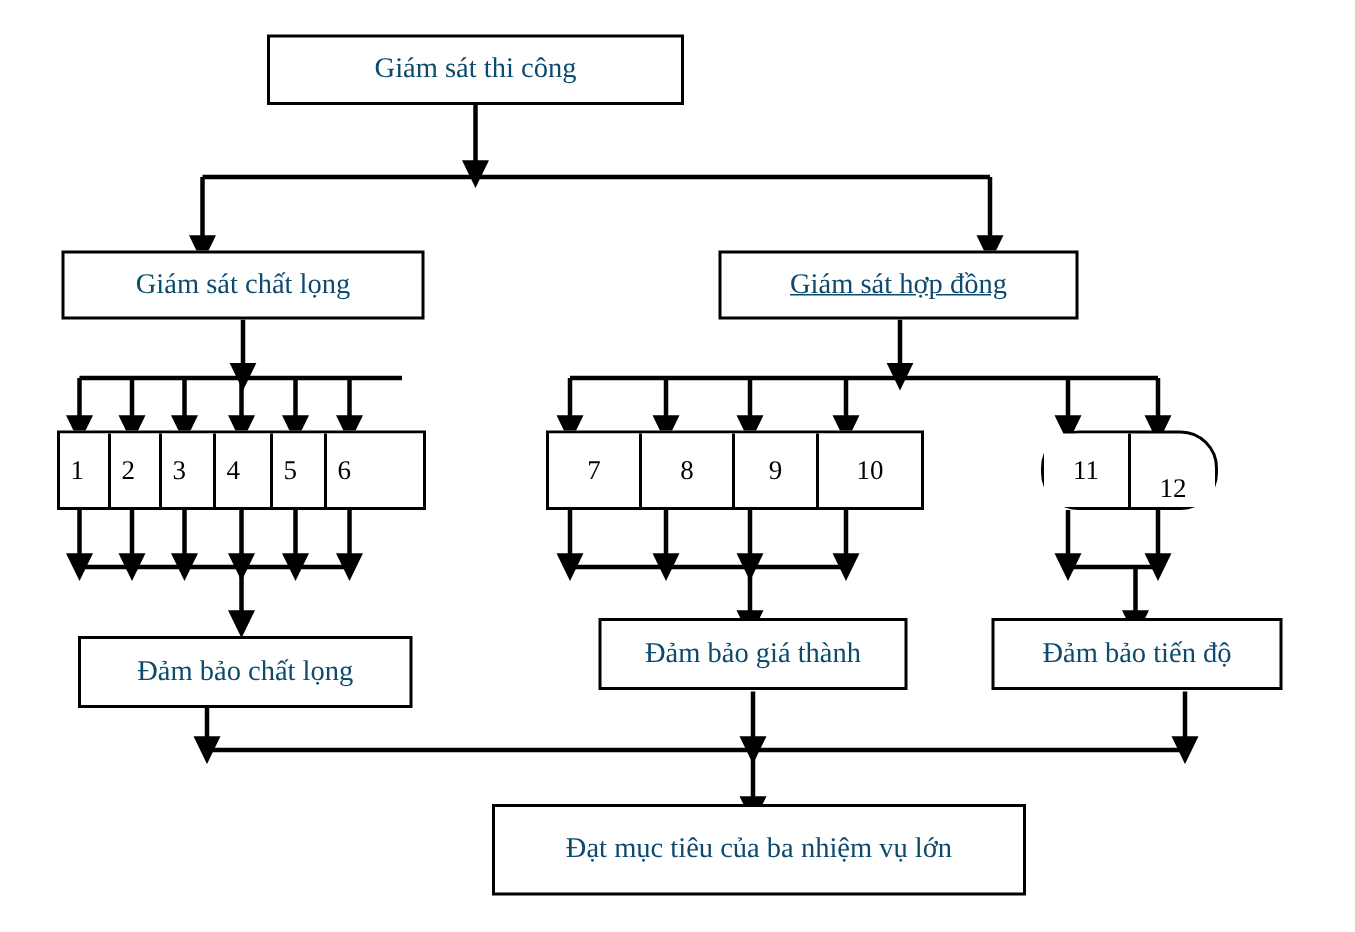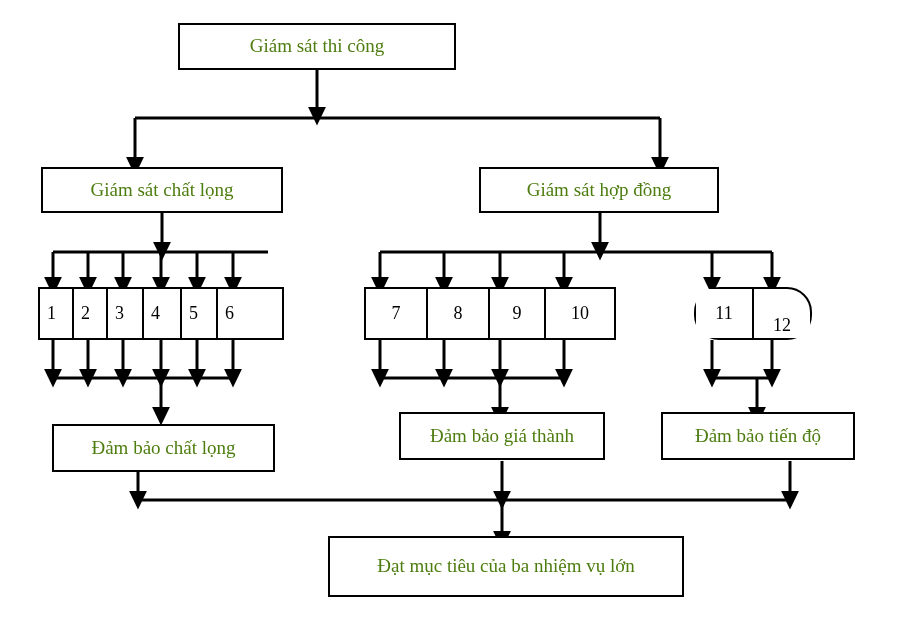--- a/index.html
+++ b/index.html
@@ -27,21 +27,21 @@
     pointer-events: none;
   }
   .node {
     position: absolute;
     box-sizing: border-box;
     background: #ffffff;
     border: 2px solid #000000;
     display: flex;
     align-items: center;
     justify-content: center;
-    color: #4d7c0f;
+    color: #0c4a6e;
     font-size: 19px;
     line-height: 1.1;
     white-space: nowrap;
     z-index: 3;
   }
   .cellgroup {
     position: absolute;
     box-sizing: border-box;
     background: #ffffff;
     border: 2px solid #000000;
@@ -135,21 +135,21 @@
   </svg>
 
   <div class="node" style="left:178px; top:23px; width:278px; height:47px;">
     <span>Giám sát thi công</span>
   </div>
 
   <div class="node" style="left:41px; top:167px; width:242px; height:46px;">
     <span>Giám sát chất lọng</span>
   </div>
 
-  <div class="node" style="left:479px; top:167px; width:240px; height:46px;">
+  <div class="node" style="left:479px; top:167px; width:240px; height:46px;text-decoration:underline;">
     <span>Giám sát hợp đồng</span>
   </div>
 
   <div class="cellgroup" style="left:38px; top:287px; width:246px; height:53px;">
     <div class="cell" style="width:34px;">
       <span>1</span>
     </div>
     <div class="cell" style="width:34px;">
       <span>2</span>
     </div>

